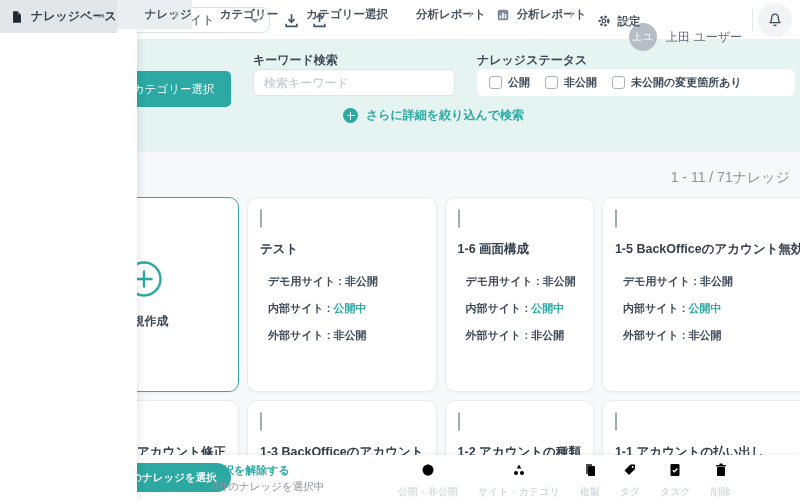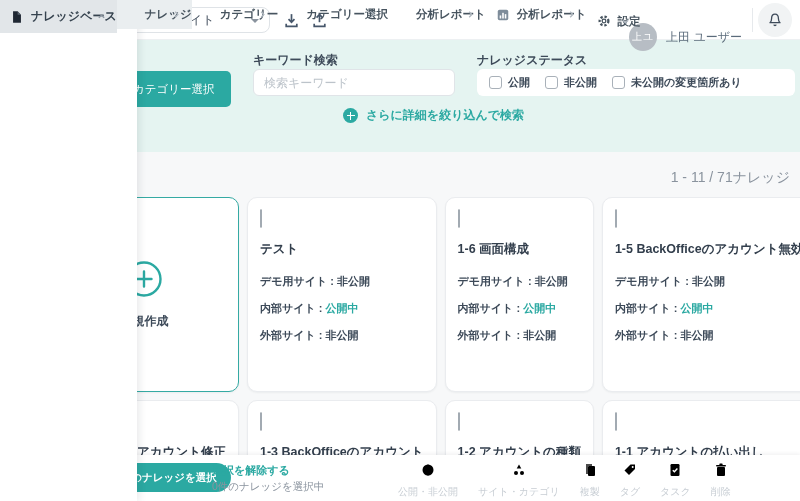--- a/index.html
+++ b/index.html
@@ -41,21 +41,21 @@
   .more-text { font-size:12px; font-weight:bold; color:#2ba9a2; }
 
   
   .content { position:absolute; left:0; top:152px; width:800px; height:303px; background:#f7f8f9; overflow:hidden; z-index:1; }
   .counter { position:absolute; right:10px; top:17px; font-size:14px; color:#8a939e; }
   .grid { position:absolute; left:50px; top:45px; width:745px; display:grid; grid-template-columns:repeat(4,1fr); gap:8px; }
   .card { height:195px; background:#fff; border:1px solid #eaecef; border-radius:10px; box-shadow:0 1px 2px rgba(27,35,46,.05); padding:12px; position:relative; cursor:pointer; }
   .card.new { border:1.5px solid #35aaa3; display:flex; flex-direction:column; align-items:center; justify-content:center; gap:10px; }
   .card .cbx { width:16px; height:16px; border:1.5px solid #a2aab2; border-radius:3px; background:#fff; }
   .card .title { margin-top:13px; font-size:12.5px; font-weight:bold; color:#323e4c; white-space:nowrap; overflow:hidden; }
-  .card .fields { margin-top:10px; }
+  .card .fields { margin-top:10px;margin-left:8px; }
   .card .fline { font-size:11px; font-weight:bold; color:#3d4a59; line-height:27px; white-space:nowrap; }
   .card .fval { color:#3d4a59; }
   .card .fval.pub { color:#2ba9a2; }
   .new-label { font-size:12px; font-weight:bold; color:#3d4a59; }
   .plus-outline svg { width:40px; height:40px; }
 
   
   .bottombar { position:absolute; left:0; top:455px; width:800px; height:46px; background:#fff; box-shadow:0 -1px 4px rgba(27,35,46,.07); z-index:6; }
   .select-all-btn { position:absolute; left:96px; top:8px; height:29px; padding:0 14px; border:none; border-radius:15px; background:#2ba9a2; color:#fff; font-size:10.5px; font-weight:bold; white-space:nowrap; cursor:pointer; }
   .deselect-link { position:absolute; left:212px; top:8px; font-size:11px; font-weight:bold; color:#2ba9a2; cursor:pointer; }

